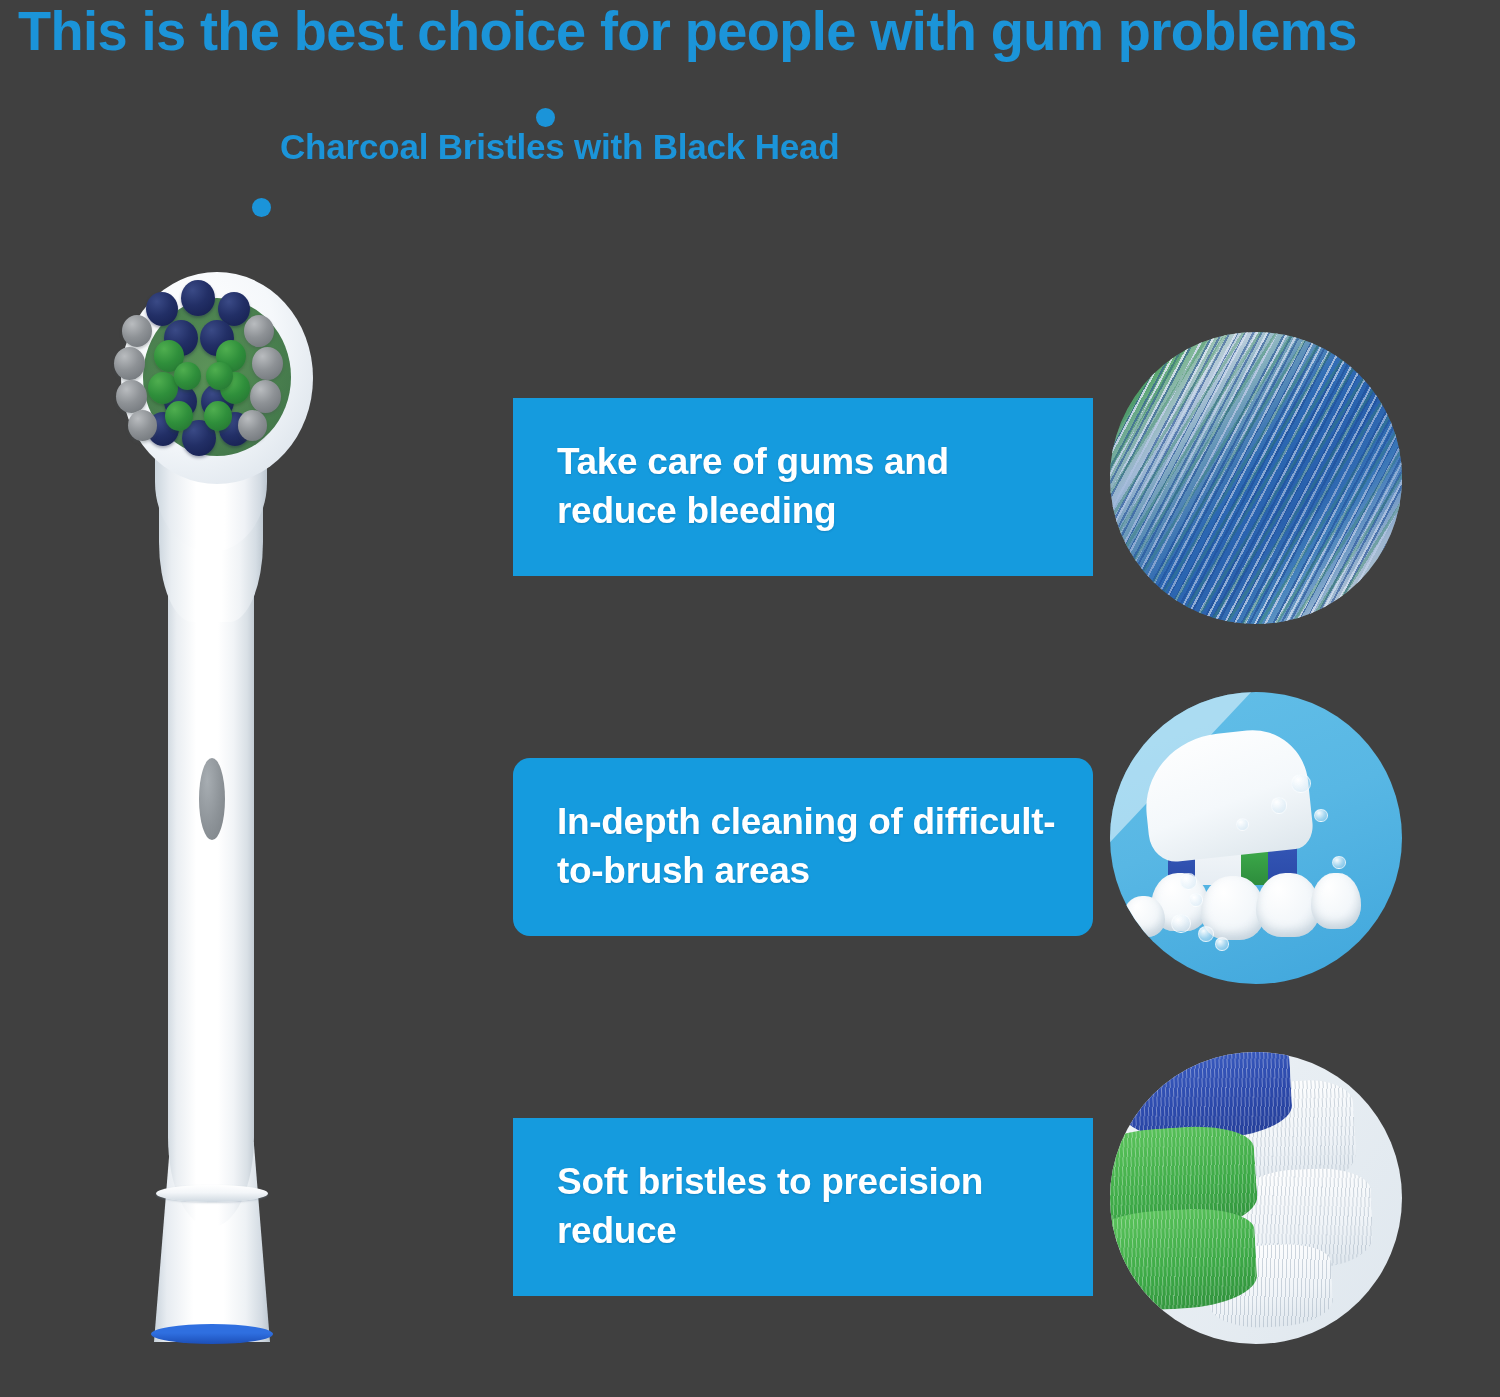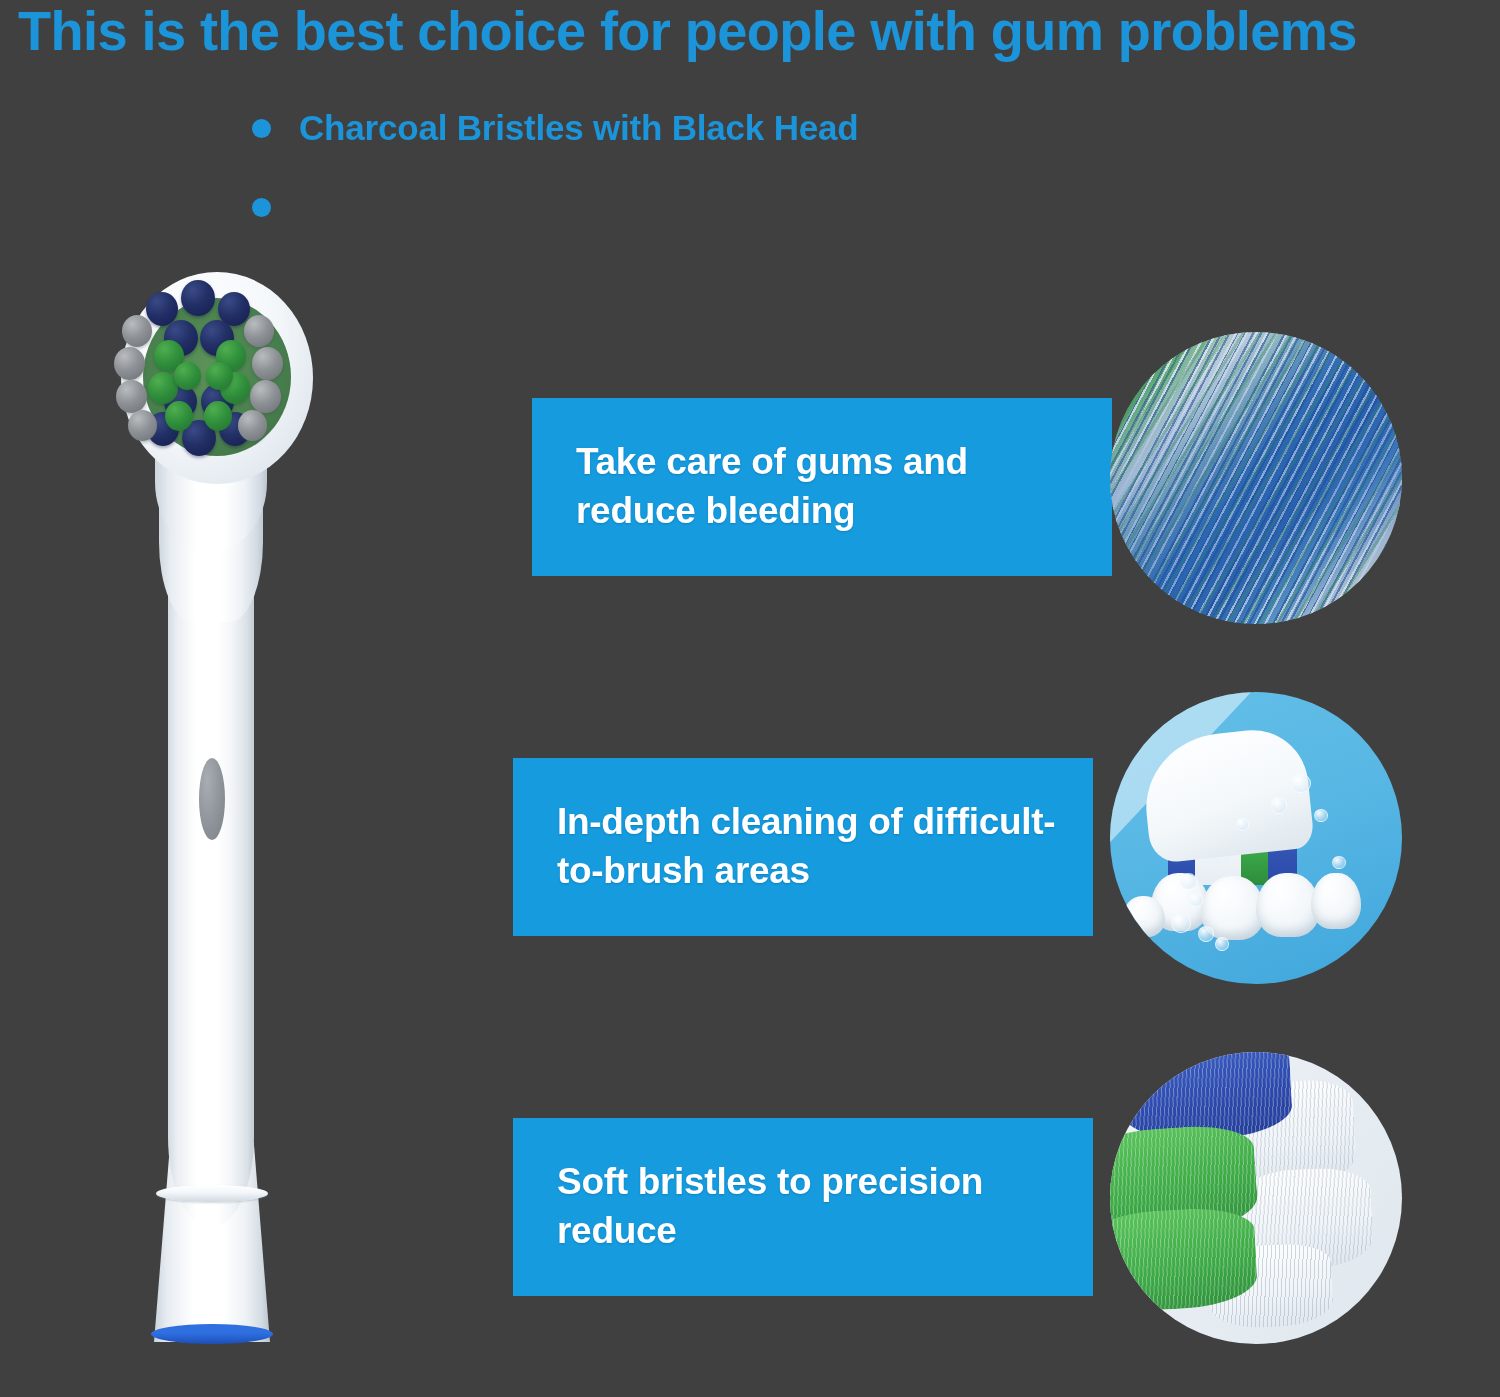--- a/index.html
+++ b/index.html
@@ -34,20 +34,21 @@
     transform-origin: left center;
     white-space: nowrap;
   }
 
   
   .bullet-row {
     position: absolute;
     left: 252px;
     display: flex;
     align-items: center;
+    flex-direction: column;
   }
   .bullet-dot {
     width: 19px;
     height: 19px;
     border-radius: 50%;
     background: #1b94d9;
     flex: none;
   }
   .bullet-text {
     margin-left: 28px;
@@ -191,22 +192,22 @@
   .feature-text {
     color: #ffffff;
     font-size: 37px;
     font-weight: bold;
     line-height: 1.32;
     padding-left: 44px;
     padding-right: 20px;
     text-shadow: 0 1px 2px rgba(0,60,110,0.25);
     letter-spacing: -0.3px;
   }
-  #banner-0 { top: 398px; height: 178px; margin-left: 19px; }
-  #banner-1 { top: 758px; height: 178px; }
+  #banner-0 { top: 398px; height: 178px; }
+  #banner-1 { top: 758px; height: 178px; border-radius: 17px; }
   #banner-2 { top: 1118px; height: 178px; }
 
   .feature-circle {
     position: absolute;
     left: 1110px;
     width: 292px;
     height: 292px;
     border-radius: 50%;
     overflow: hidden;
   }

